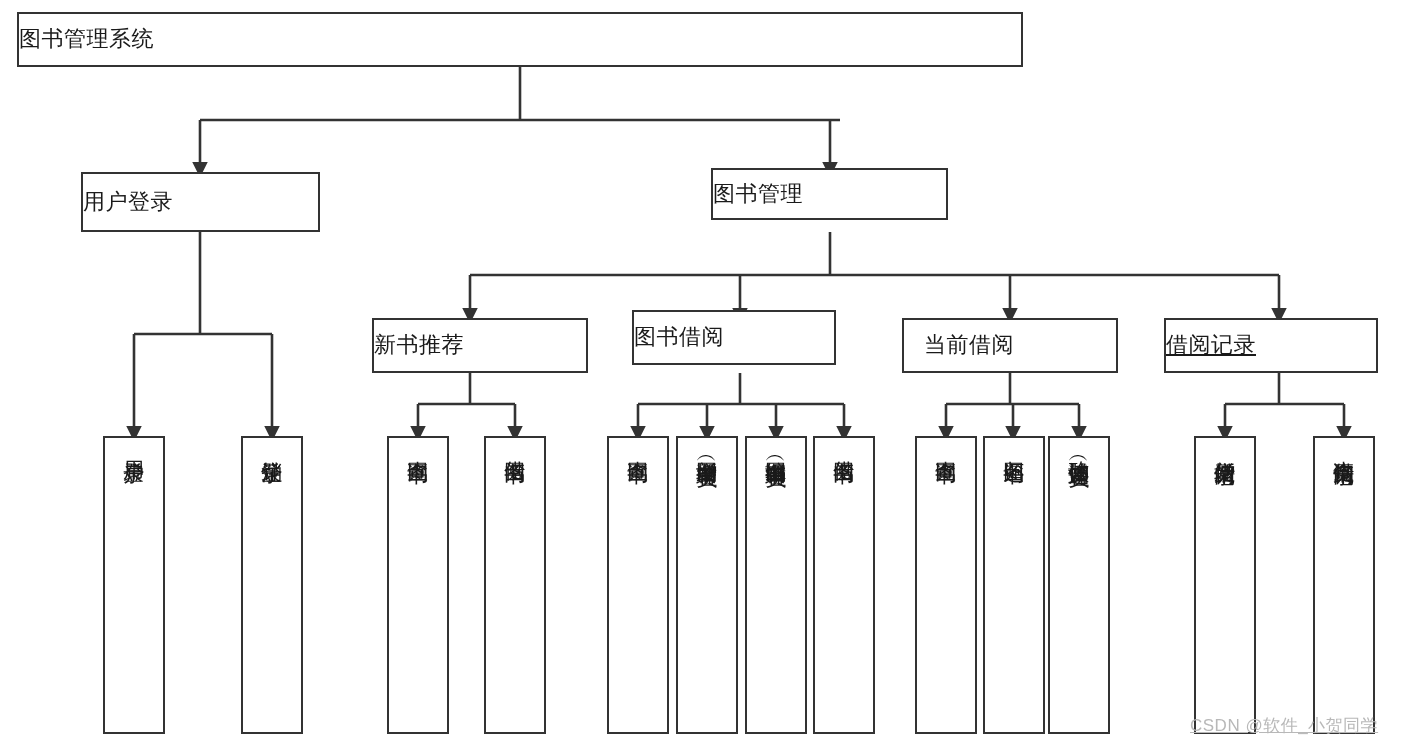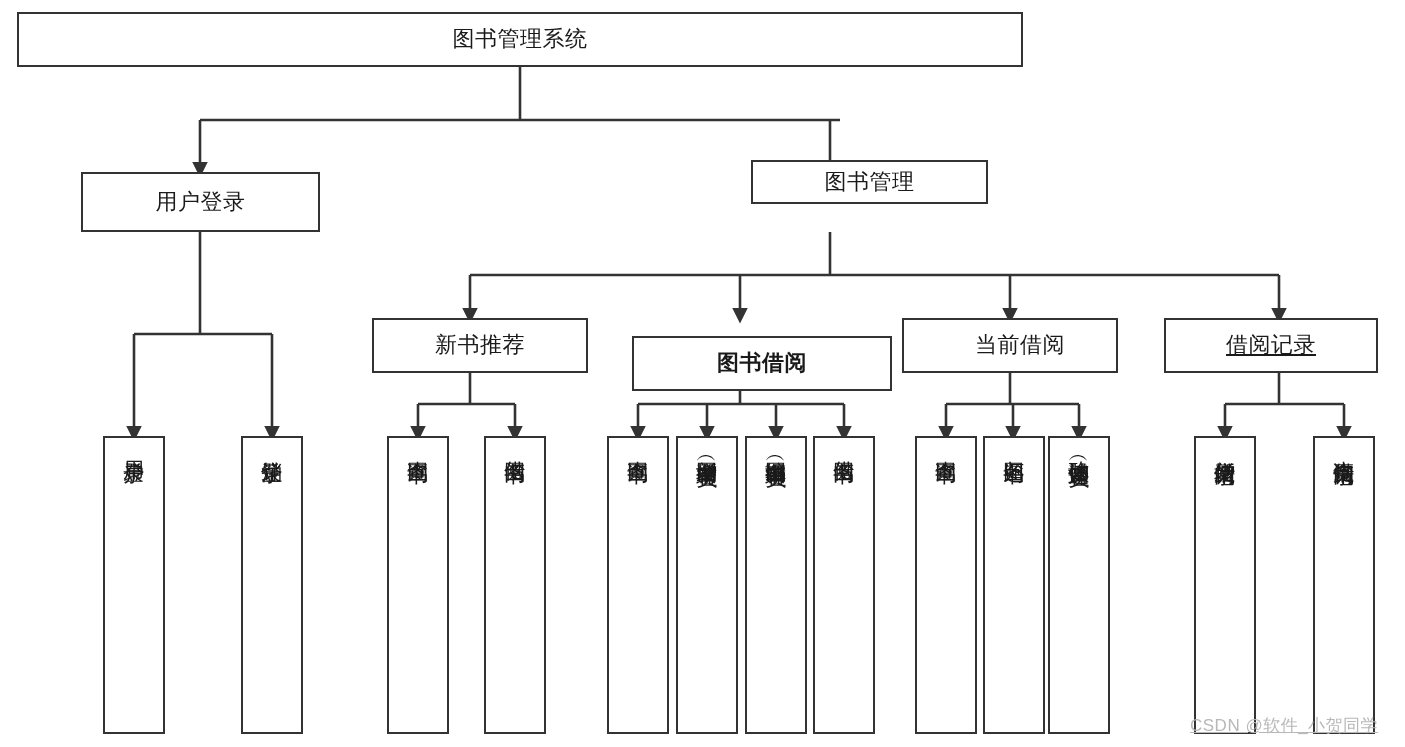--- a/index.html
+++ b/index.html
@@ -24,21 +24,21 @@
     width: 1405px;
     height: 747px;
   }
   .node {
     position: absolute;
     box-sizing: border-box;
     background: #ffffff;
     border: 2px solid #333333;
     display: flex;
     align-items: center;
-    justify-content: center;
+    justify-content: flex-start;
     color: #1a1a1a;
   }
   .node .label-h {
     font-size: 22px;
     line-height: 1.1;
     letter-spacing: 0.5px;
     white-space: nowrap;
   }
   .node.leaf {
     align-items: flex-start;
@@ -121,28 +121,28 @@
     </g>
   </svg>
 
   <div class="node" style="left:17px; top:12px; width:1006px; height:55px;">
     <span class="label-h">图书管理系统</span>
   </div>
 
   <div class="node" style="left:81px; top:172px; width:239px; height:60px;">
     <span class="label-h">用户登录</span>
   </div>
-  <div class="node" style="left:711px; top:160px; width:237px; height:44px;margin-left:40px;">
+  <div class="node" style="left:711px; top:168px; width:237px; height:52px;">
     <span class="label-h">图书管理</span>
   </div>
 
   <div class="node" style="left:372px; top:318px; width:216px; height:55px;">
     <span class="label-h">新书推荐</span>
   </div>
-  <div class="node" style="left:632px; top:336px; width:260px; height:55px;font-weight:bold;">
+  <div class="node" style="left:632px; top:310px; width:204px; height:55px;">
     <span class="label-h">图书借阅</span>
   </div>
   <div class="node" style="left:902px; top:318px; width:216px; height:55px;padding-left:20px;">
     <span class="label-h">当前借阅</span>
   </div>
   <div class="node" style="left:1164px; top:318px; width:214px; height:55px;text-decoration:underline;">
     <span class="label-h">借阅记录</span>
   </div>
 
   <div class="node leaf" style="left:103px; top:436px; width:62px; height:298px;">

